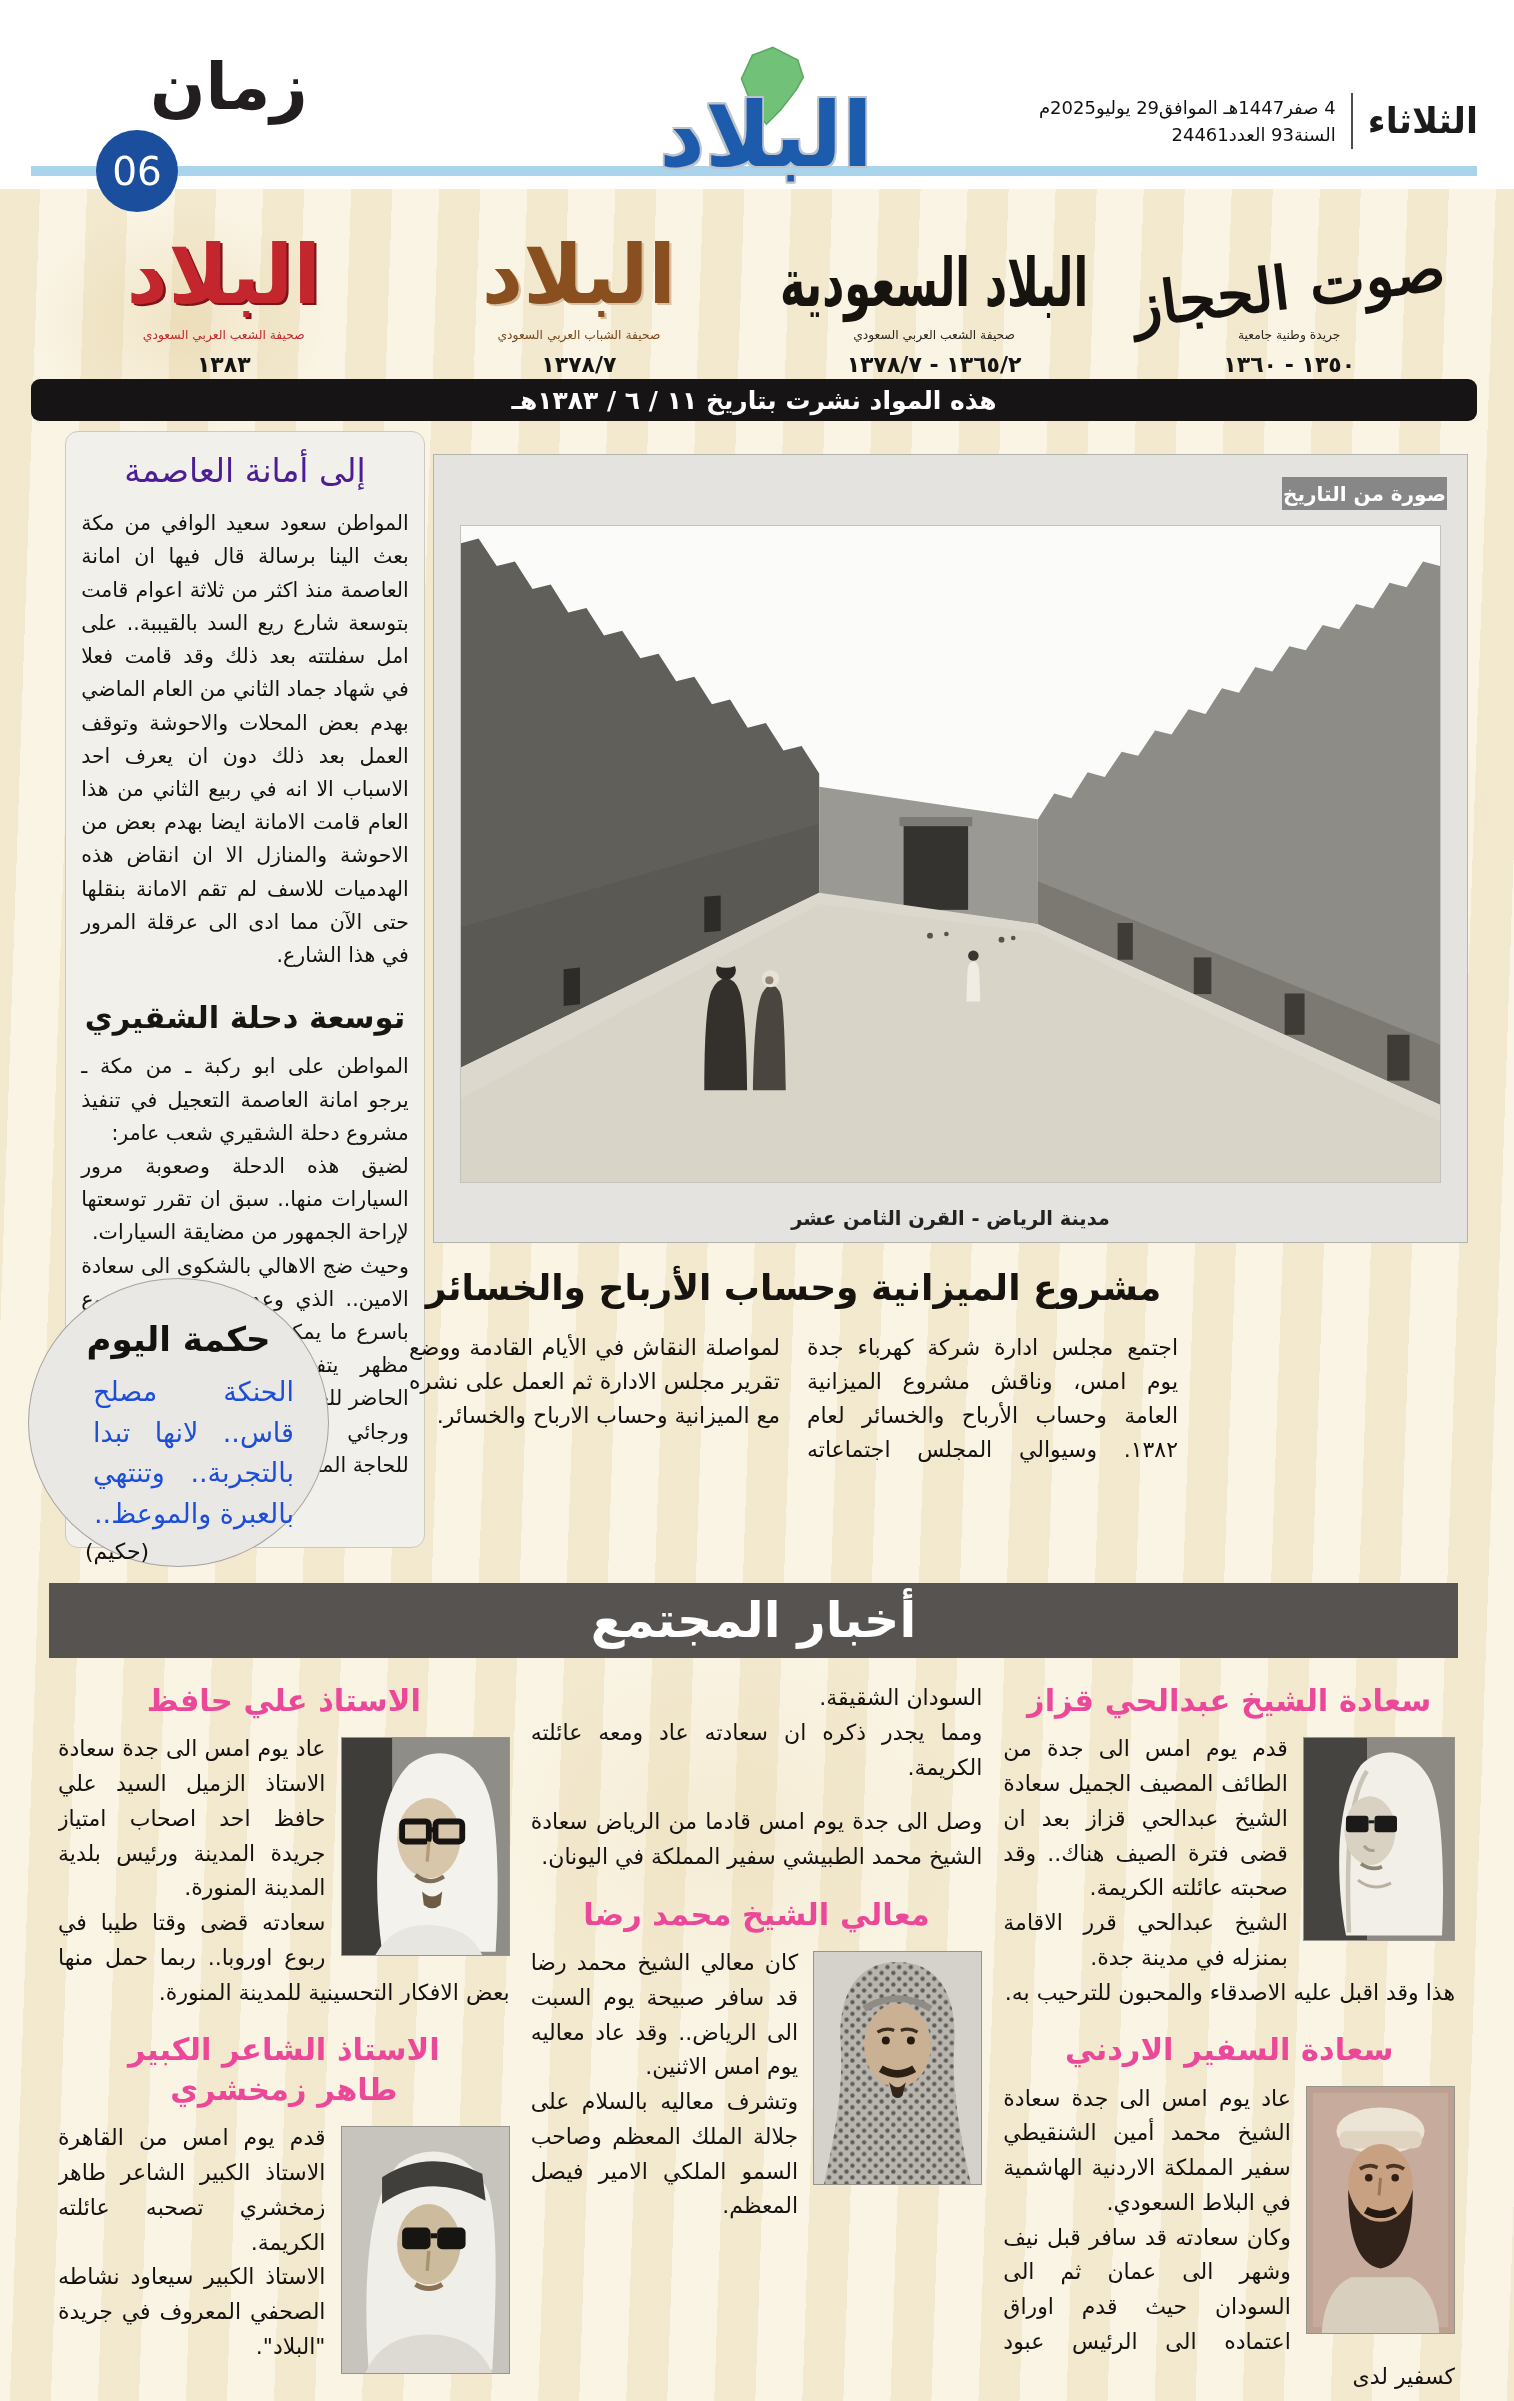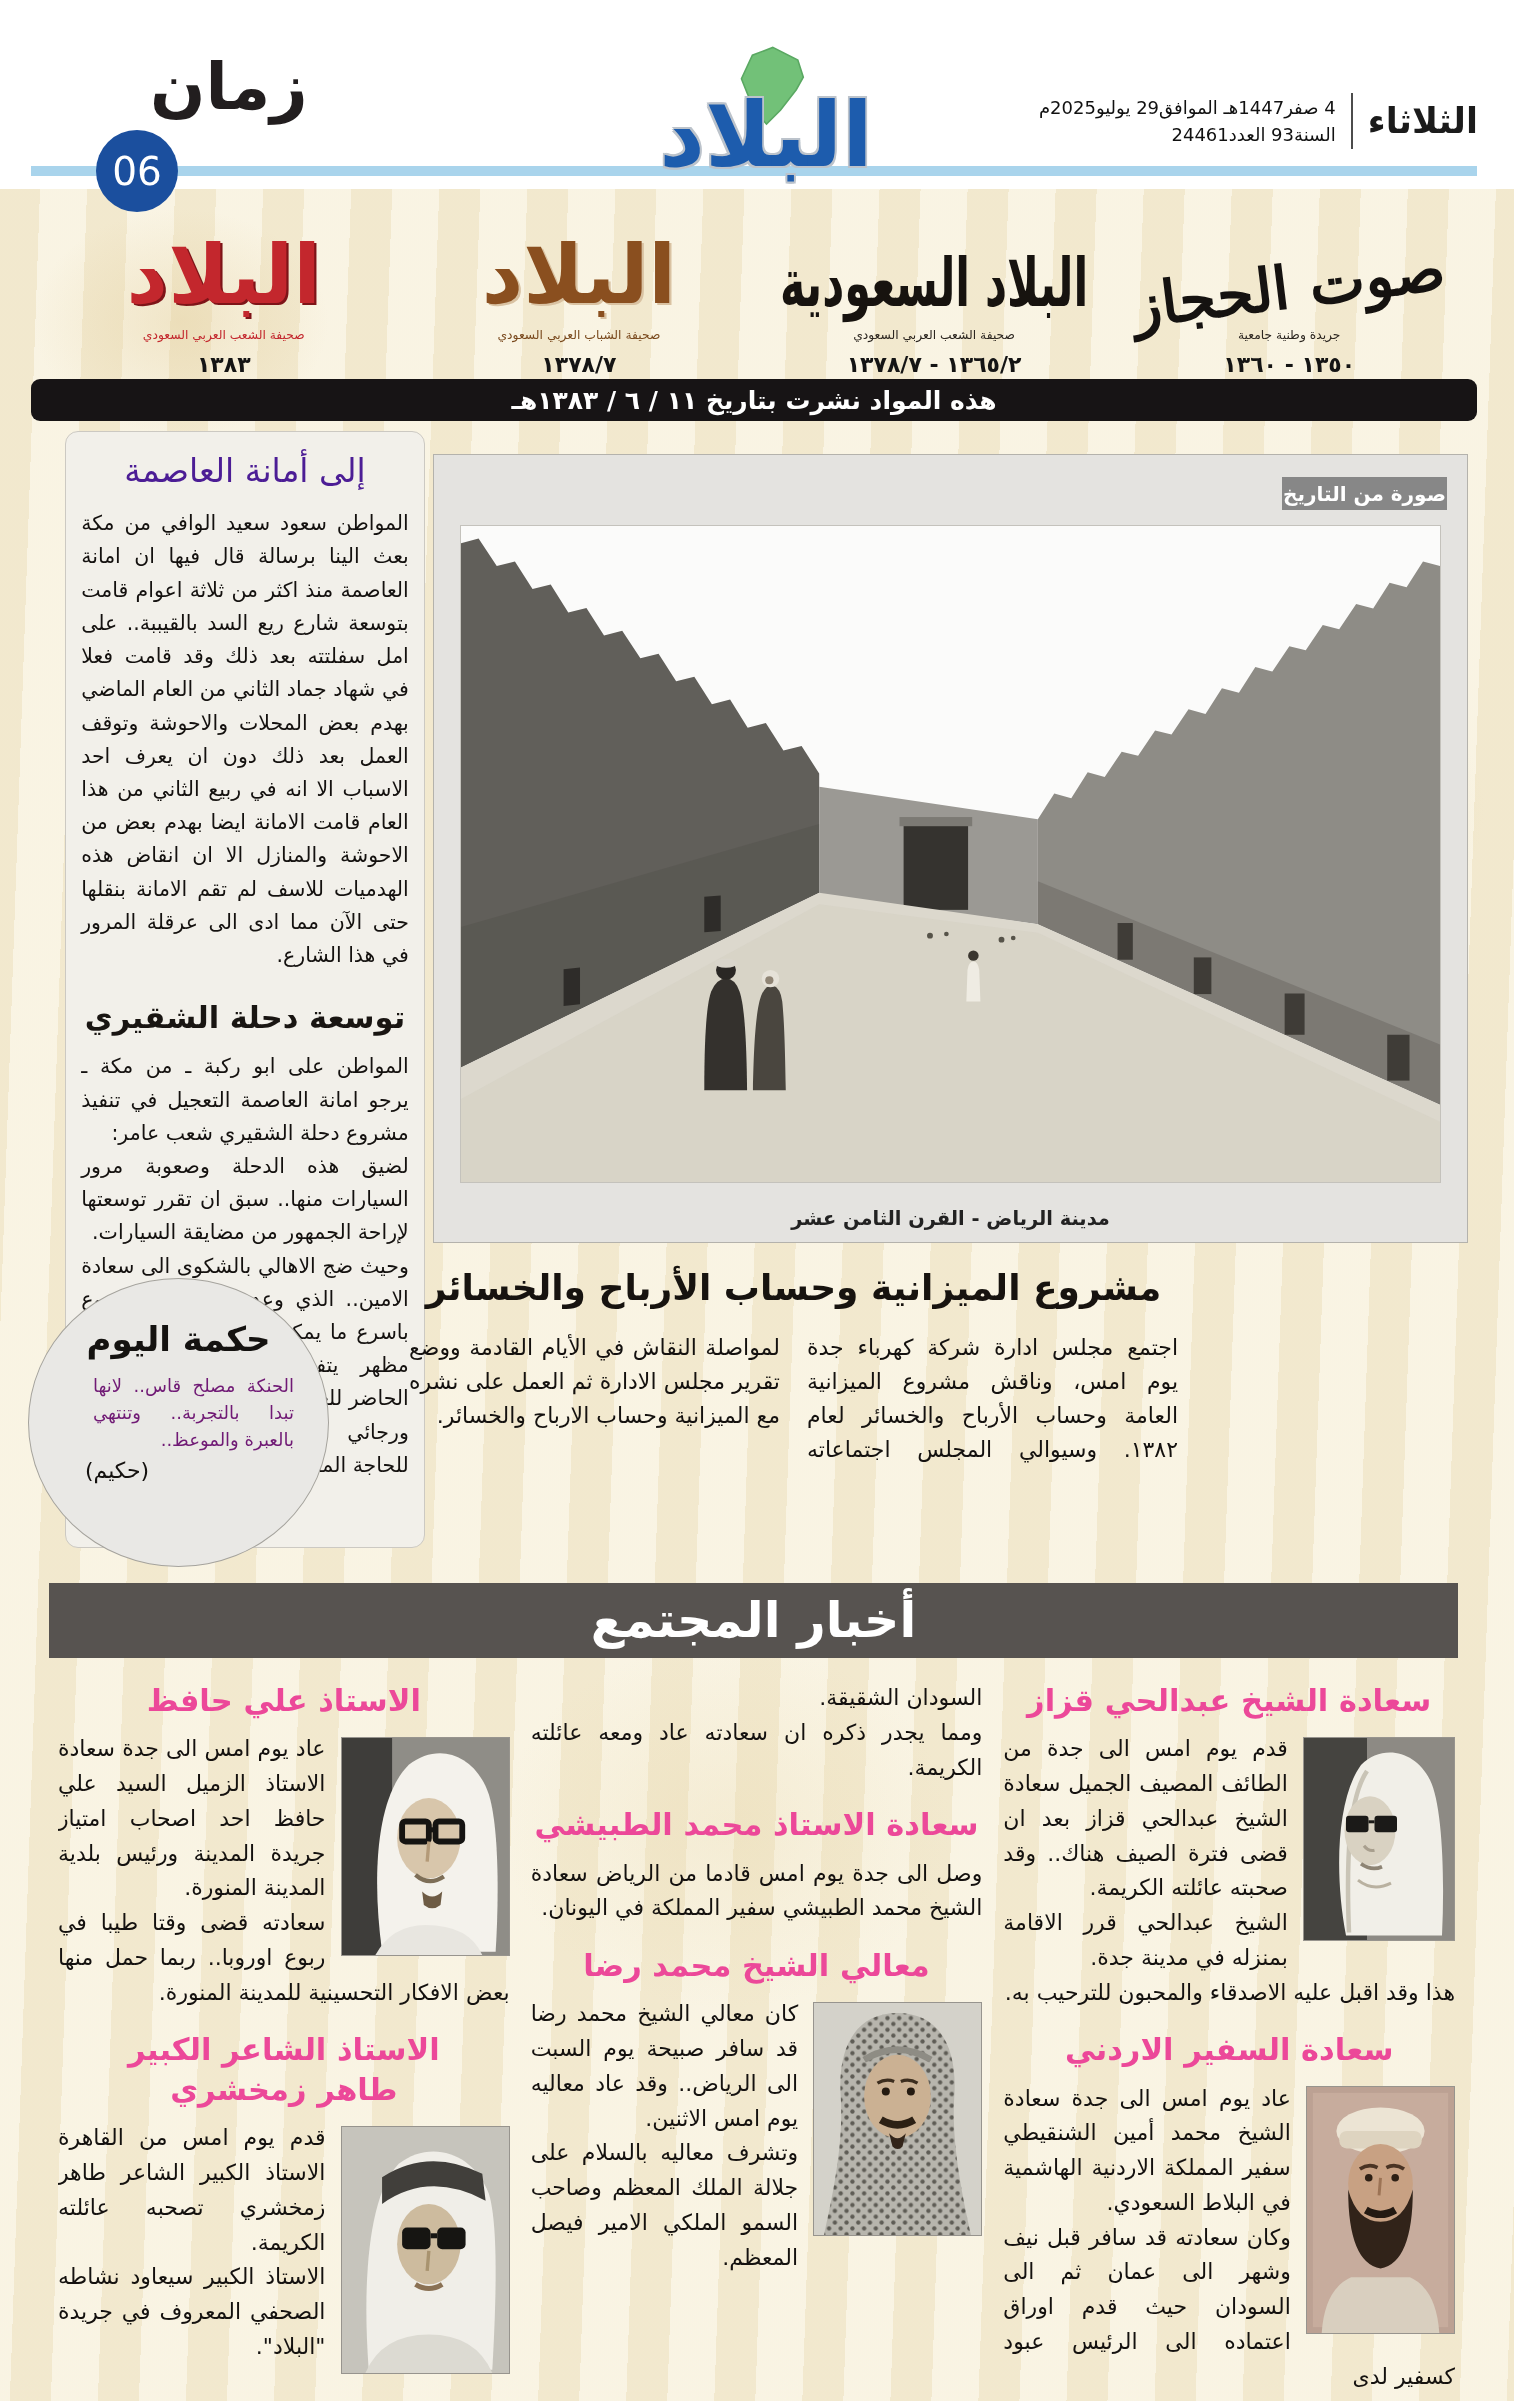--- a/index.html
+++ b/index.html
@@ -71,21 +71,21 @@
   
   .elec{position:absolute;right:336px;top:1262px;width:769px;z-index:2;}
   .elec-title{font-size:36px;font-weight:bold;text-align:center;line-height:1.42;color:#17130f;}
   .elec-body{margin-top:17.6px;font-size:22px;line-height:1.55;text-align:justify;
     column-count:2;column-gap:27px;color:#14110f;}
 
   
   .hikma{position:absolute;left:29px;top:1278px;width:301px;height:289px;background:#e9e8e5;
     border:1.8px solid #a5a39d;border-radius:50%;box-sizing:border-box;padding:40px 34px 0;z-index:2;}
   .hikma-title{font-size:34px;font-weight:bold;text-align:center;margin:0 0 13px;color:#141210;}
-  .hikma-body{font-size:18px;line-height:1.5;text-align:justify;color:#701a75;margin-left:30px;}
+  .hikma-body{font-size:27px;line-height:1.5;text-align:justify;color:#1d4ed8;margin-left:30px;}
   .hikma-sign{font-size:22px;margin-top:4.7px;text-align:left;padding-left:22px;color:#14110f;}
 
   
   .comm-banner{position:absolute;left:50px;top:1583px;width:1409px;height:75px;background:#575350;
     color:#fff;display:flex;align-items:center;justify-content:center;font-size:49px;font-weight:bold;z-index:2;}
 
   
   .bottom{position:absolute;top:1681px;right:59px;left:59px;display:flex;gap:21px;z-index:2;}
   .bcol{flex:1;min-width:0;}
   .b-art{margin-bottom:20px;overflow:hidden;}
@@ -263,21 +263,20 @@
 وكان سعادته قد سافر قبل نيف وشهر الى عمان ثم الى السودان حيث قدم اوراق اعتماده الى الرئيس عبود كسفير لدى</div>
       </div>
     </div>
 
     <div class="bcol">
       <div class="b-art">
         <div class="b-body">السودان الشقيقة.
 ومما يجدر ذكره ان سعادته عاد ومعه عائلته الكريمة.</div>
       </div>
       <div class="b-art">
-        <div class="b-title">سعادة الاستاذ محمد الطبيشي</div>
         <div class="b-body">وصل الى جدة يوم امس قادما من الرياض سعادة الشيخ محمد الطبيشي سفير المملكة في اليونان.</div>
       </div>
       <div class="b-art">
         <div class="b-title">معالي الشيخ محمد رضا</div>
         <svg class="b-photo ph-reda" viewBox="0 0 100 139" preserveAspectRatio="none">
           <defs>
             <pattern id="kef" width="7" height="7" patternUnits="userSpaceOnUse">
               <rect width="7" height="7" fill="#b7b5ad"></rect>
               <circle cx="2" cy="2" r="1.3" fill="#5e5c55"></circle>
               <circle cx="5.5" cy="5.5" r="1.3" fill="#5e5c55"></circle>

